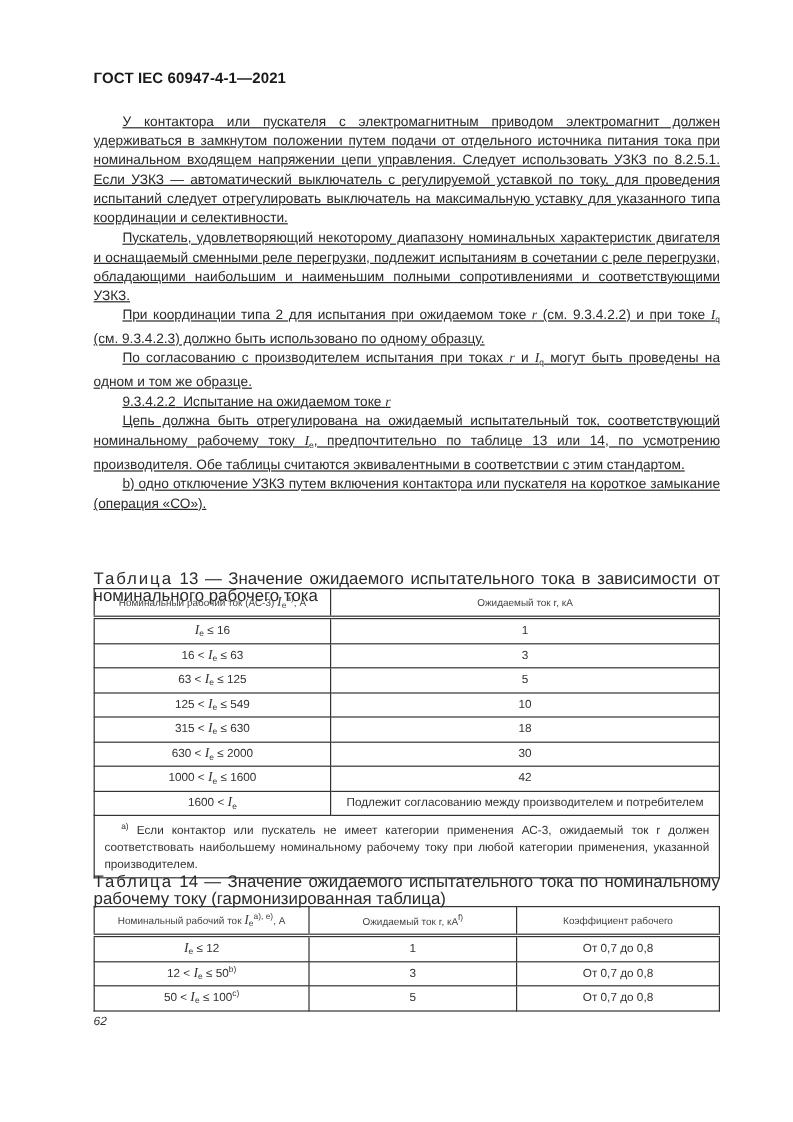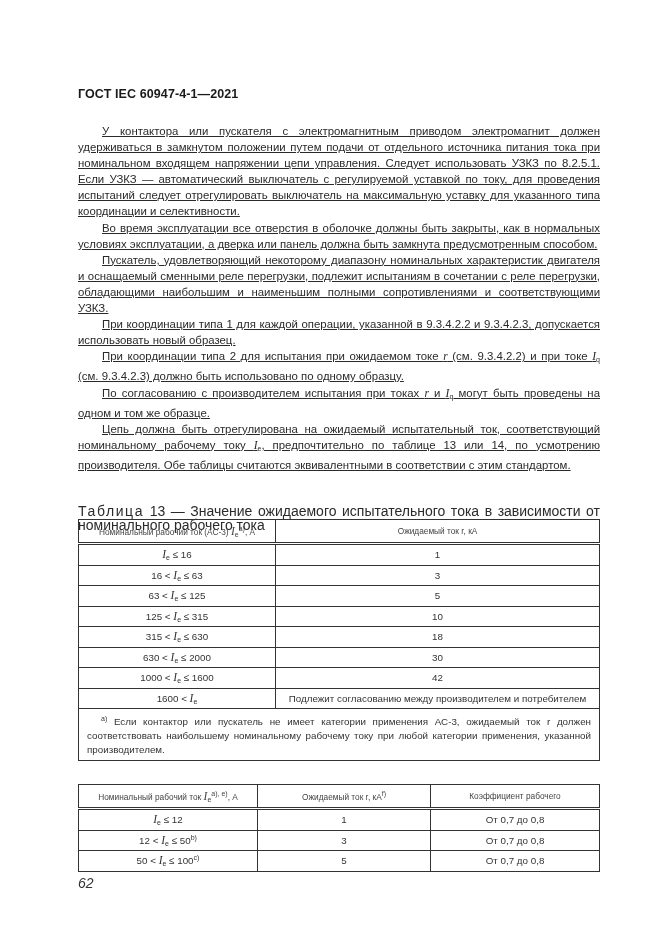--- a/index.html
+++ b/index.html
@@ -1,50 +1,50 @@
 <!DOCTYPE html>
 <html><head>
 <meta charset="utf-8">
 <style>
   html, body { margin: 0; padding: 0; background: #ffffff; }
   body { width: 661px; height: 935px; position: relative; overflow: hidden;
          font-family: "Liberation Sans", sans-serif; color: #222; }
-  .page { position: absolute; left: 0; top: 0; width: 661px; height: 901px; margin-top: 29px; }
+  .page { position: absolute; left: 0; top: 0; width: 661px; height: 901px; }
   .header { position: absolute; left: 78px; top: 58px; font-size: 12.5px; font-weight: bold; color: #1a1a1a; letter-spacing: 0.1px; }
   .body-text { position: absolute; left: 78px; top: 94px; width: 522px; font-size: 11.4px; line-height: 16.1px; color: #2a2a2a; }
   .body-text p { margin: 0; text-align: justify; text-indent: 24px; text-decoration: underline; }
   .body-text p.sec { text-indent: 24px; }
   .t-cap { position: absolute; left: 78px; font-size: 14px; line-height: 14px; color: #2a2a2a; width: 522px; text-align: justify; }
   .t-cap .sp { letter-spacing: 1.6px; }
   table { position: absolute; border-collapse: collapse; font-size: 9.8px; color: #333; }
   td, th { border: 1px solid #333; text-align: center; padding: 0; font-weight: normal; }
   th { font-size: 8.3px; color: #444; height: 22px; }
   .dbl th { border-bottom: 3px double #333; }
   td { height: 19.5px; }
   .foot td { text-align: justify; padding: 3px 8px; height: auto; font-size: 9.8px; line-height: 14px; }
   i { font-family: "Liberation Serif", serif; font-size: 11.5px; }
   sub { font-size: 7px; vertical-align: -2px; }
   sup { font-size: 7px; vertical-align: 4px; }
-  .pagenum { position: absolute; left: 78px; top: 846px; font-size: 14px; color: #333; font-style: italic; }
+  .pagenum { position: absolute; left: 78px; top: 846px; font-size: 10px; color: #333; font-style: italic; }
 </style>
 </head>
 <body>
 
 <div class="page">
 
   <div class="header">ГОСТ IEC 60947-4-1—2021</div>
 
   <div class="body-text">
     <p>У контактора или пускателя с электромагнитным приводом электромагнит должен удерживаться в замкнутом положении путем подачи от отдельного источника питания тока при номинальном входящем напряжении цепи управления. Следует использовать УЗКЗ по 8.2.5.1. Если УЗКЗ — автоматический выключатель с регулируемой уставкой по току, для проведения испытаний следует отрегулировать выключатель на максимальную уставку для указанного типа координации и селективности.</p>
-    <p>Во время эксплуатации все отверстия в оболочке должны быть закрыты, как в нормальных условиях эксплуатации, а дверка или панель должна быть замкнута предусмотренным способом.</p>
     <p>Пускатель, удовлетворяющий некоторому диапазону номинальных характеристик двигателя и оснащаемый сменными реле перегрузки, подлежит испытаниям в сочетании с реле перегрузки, обладающими наибольшим и наименьшим полными сопротивлениями и соответствующими УЗКЗ.</p>
-    <p>При координации типа 1 для каждой операции, указанной в 9.3.4.2.2 и 9.3.4.2.3, допускается использовать новый образец.</p>
     <p><span>При координации типа 2 для испытания при ожидаемом токе </span><i>r</i><span> (см. 9.3.4.2.2) и при токе </span><i>I</i><sub>q</sub><span> (см. 9.3.4.2.3) должно быть использовано по одному образцу.</span></p>
     <p><span>По согласованию с производителем испытания при токах </span><i>r</i><span> и </span><i>I</i><sub>q</sub><span> могут быть проведены на одном и том же образце.</span></p>
+    <p class="sec"><span>9.3.4.2.2</span>&nbsp;&nbsp;<span>Испытание на ожидаемом токе </span><i>r</i></p>
     <p><span>Цепь должна быть отрегулирована на ожидаемый испытательный ток, соответствующий номинальному рабочему току </span><i>I</i><sub>e</sub><span>, предпочтительно по таблице 13 или 14, по усмотрению производителя. Обе таблицы считаются эквивалентными в соответствии с этим стандартом.</span></p>
+    <p>b) одно отключение УЗКЗ путем включения контактора или пускателя на короткое замыкание (операция «СО»).</p>
   </div>
 
   <div class="t-cap" style="top:475px;"><span class="sp">Таблица</span> <span>13 — Значение ожидаемого испытательного тока в зависимости от номинального рабочего тока</span></div>
 
   <table style="left:78px; top:490px; width:522px;">
     <tbody>
         <tr class="dbl">
       <th style="width:196px;"><span>Номинальный рабочий ток (АС-3) </span><i>I</i><sub>e</sub><sup>a)</sup><span>, А</span></th>
       <th>Ожидаемый ток r, кА</th>
     </tr>
@@ -54,21 +54,21 @@
         </tr>
     <tr>
           <td><span>16 &lt; </span><i>I</i><sub>e</sub><span> ≤ 63</span></td>
           <td>3</td>
         </tr>
     <tr>
           <td><span>63 &lt; </span><i>I</i><sub>e</sub><span> ≤ 125</span></td>
           <td>5</td>
         </tr>
     <tr>
-          <td><span>125 &lt; </span><i>I</i><sub>e</sub><span> ≤ 315</span></td>
+          <td><span>125 &lt; </span><i>I</i><sub>e</sub><span> ≤ 549</span></td>
           <td>10</td>
         </tr>
     <tr>
           <td><span>315 &lt; </span><i>I</i><sub>e</sub><span> ≤ 630</span></td>
           <td>18</td>
         </tr>
     <tr>
           <td><span>630 &lt; </span><i>I</i><sub>e</sub><span> ≤ 2000</span></td>
           <td>30</td>
         </tr>
@@ -79,20 +79,21 @@
     <tr>
           <td><span>1600 &lt; </span><i>I</i><sub>e</sub><span></span></td>
           <td>Подлежит согласованию между производителем и потребителем</td>
         </tr>
     <tr class="foot">
       <td colspan="2"><span style="padding-left:14px;"></span><sup>a)</sup><span> Если контактор или пускатель не имеет категории применения АС-3, ожидаемый ток r должен соответствовать наибольшему номинальному рабочему току при любой категории применения, указанной производителем.</span></td>
     </tr>
   </tbody>
     </table>
 
+  <div class="t-cap" style="top:727px;"><span class="sp">Таблица</span> <span>14 — Значение ожидаемого испытательного тока по номинальному рабочему току (гармонизированная таблица)</span></div>
 
   <table style="left:78px; top:755px; width:522px;">
     <tbody>
         <tr class="dbl">
       <th style="width:178px;"><span>Номинальный рабочий ток </span><i>I</i><sub>e</sub><sup>a), e)</sup><span>, А</span></th>
       <th style="width:172px;"><span>Ожидаемый ток r, кА</span><sup>f)</sup></th>
       <th>Коэффициент рабочего</th>
     </tr>
     <tr>
           <td><span></span><i>I</i><sub>e</sub><span> ≤ 12</span><sup></sup></td>

